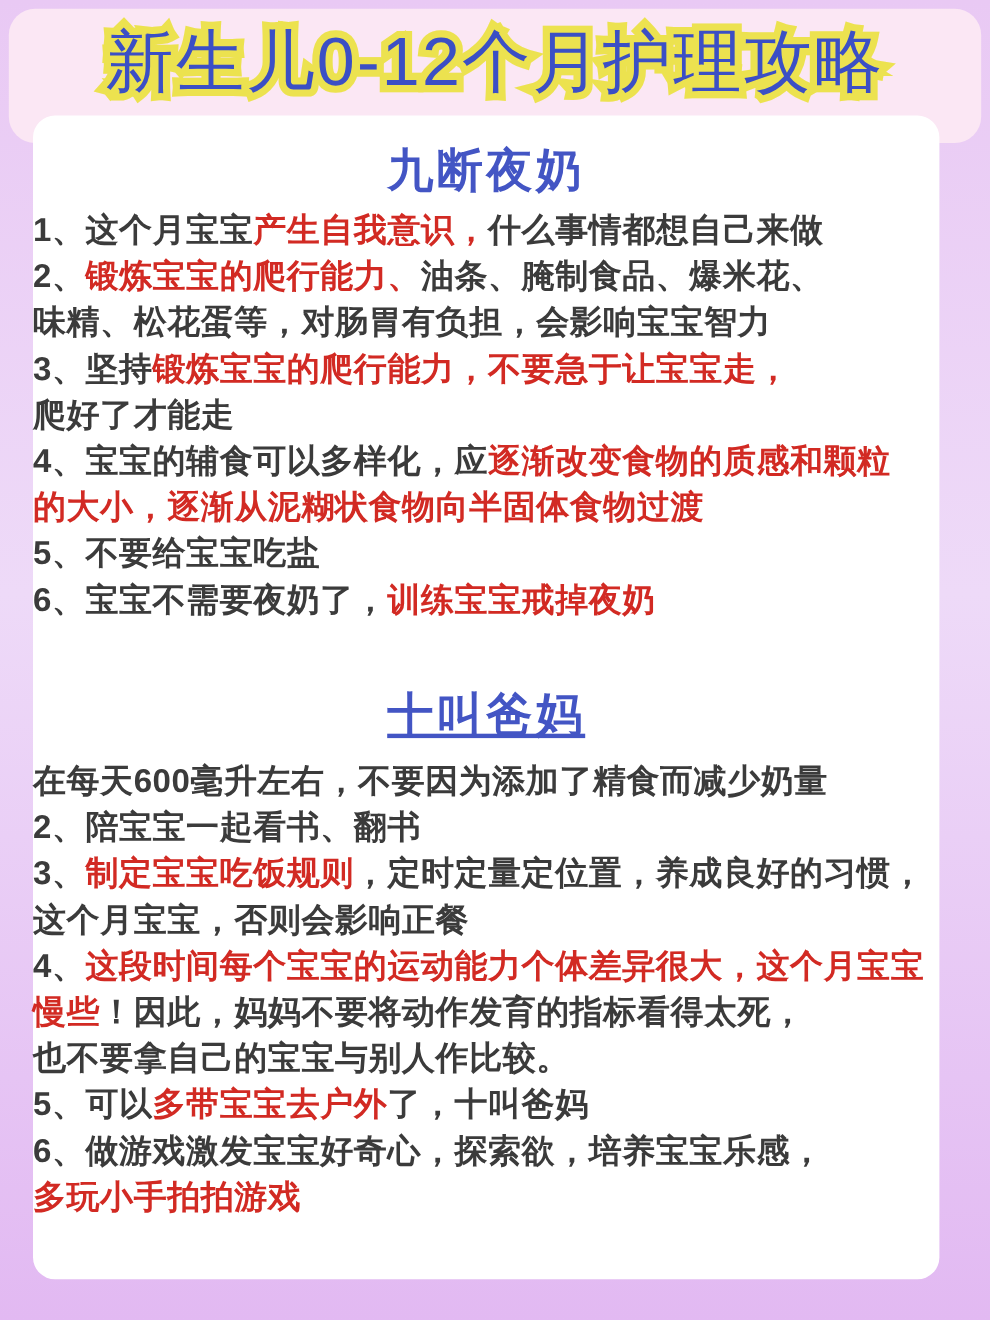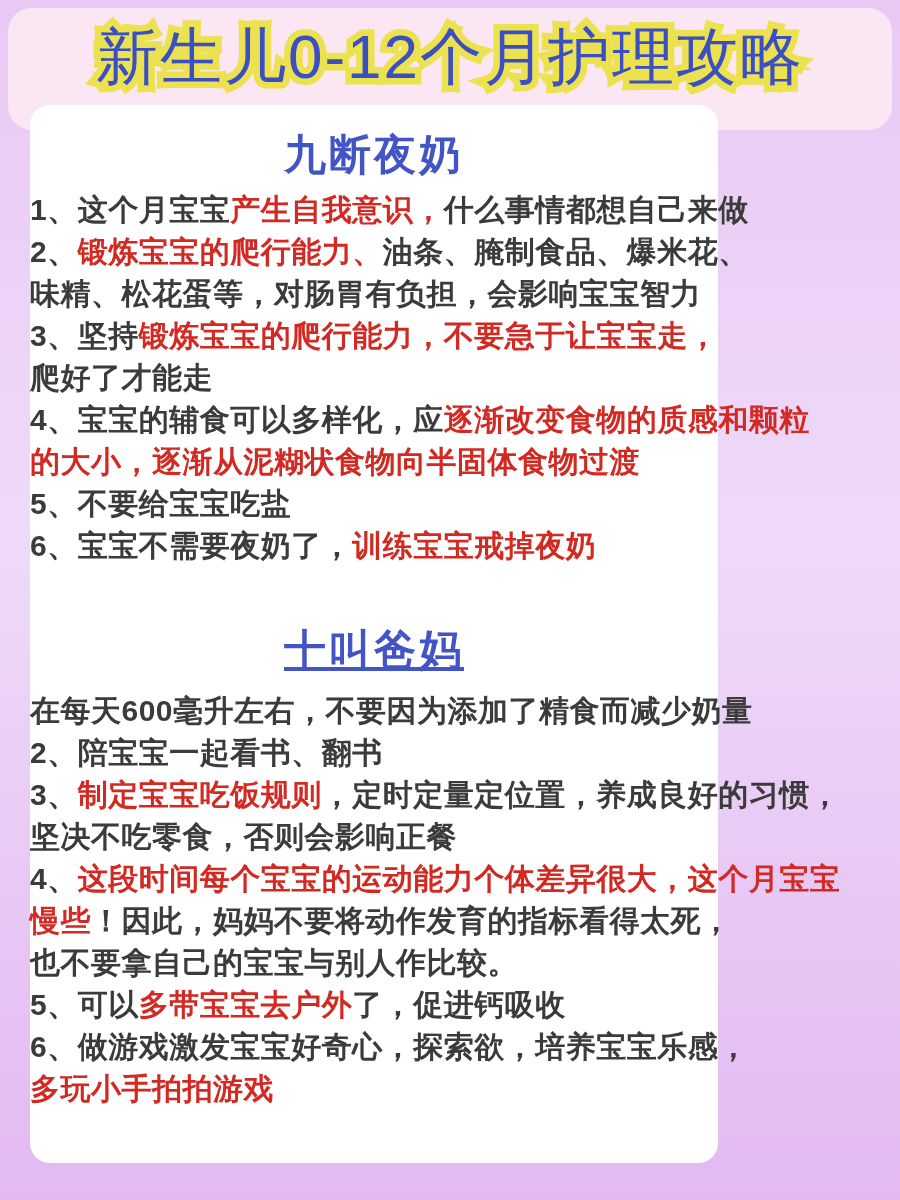--- a/index.html
+++ b/index.html
@@ -17,21 +17,21 @@
     font-size:62px;line-height:72px;font-weight:400;letter-spacing:2px;
     color:var(--title_blue);white-space:nowrap;
   }
   .title .stroke{
     position:absolute;left:0;top:13px;width:100%;text-align:center;
     color:var(--title_outline);
     -webkit-text-stroke:13px var(--title_outline);
   }
   .title .fill{position:relative;z-index:1;}
   .card{
-    position:absolute;left:30px;top:105px;width:688px;height:1058px;
+    position:absolute;left:30px;top:105px;width:824px;height:1058px;
     background:var(--card_bg);border-radius:20px;box-sizing:border-box;
   }
   .section-heading{
     margin:0;text-align:center;
     font-size:42px;line-height:46px;font-weight:bold;
     color:var(--heading_blue);letter-spacing:3px;
   }
   section[data-idx="0"] .section-heading{padding-top:27px;padding-bottom:11px;}
   section[data-idx="1"] .section-heading{padding-top:60px;padding-bottom:17px;text-decoration:underline;}
   .line{
@@ -66,24 +66,24 @@
           <div class="line"><span class="seg k">4、宝宝的辅食可以多样化，应</span><span class="seg red">逐渐改变食物的质感和颗粒</span></div>
           <div class="line"><span class="seg red">的大小，逐渐从泥糊状食物向半固体食物过渡</span></div>
           <div class="line"><span class="seg k">5、不要给宝宝吃盐</span></div>
           <div class="line"><span class="seg k">6、宝宝不需要夜奶了，</span><span class="seg red">训练宝宝戒掉夜奶</span></div>
         </section>
         <section data-idx="1">
           <h2 class="section-heading">十叫爸妈</h2>
           <div class="line"><span class="seg k">在每天600毫升左右，不要因为添加了精食而减少奶量</span></div>
           <div class="line"><span class="seg k">2、陪宝宝一起看书、翻书</span></div>
           <div class="line"><span class="seg k">3、</span><span class="seg red">制定宝宝吃饭规则</span><span class="seg k">，定时定量定位置，养成良好的习惯，</span></div>
-          <div class="line"><span class="seg k">坚决不吃零食，否则会影响正餐</span></div>
+          <div class="line"><span class="seg k">这个月宝宝，否则会影响正餐</span></div>
           <div class="line"><span class="seg k">4、</span><span class="seg red">这段时间每个宝宝的运动能力个体差异很大，这个月宝宝</span></div>
           <div class="line"><span class="seg red">慢些</span><span class="seg k">！因此，妈妈不要将动作发育的指标看得太死，</span></div>
           <div class="line"><span class="seg k">也不要拿自己的宝宝与别人作比较。</span></div>
-          <div class="line"><span class="seg k">5、可以</span><span class="seg red">多带宝宝去户外</span><span class="seg k">了，促进钙吸收</span></div>
+          <div class="line"><span class="seg k">5、可以</span><span class="seg red">多带宝宝去户外</span><span class="seg k">了，十叫爸妈</span></div>
           <div class="line"><span class="seg k">6、做游戏激发宝宝好奇心，探索欲，培养宝宝乐感，</span></div>
           <div class="line"><span class="seg red">多玩小手拍拍游戏</span></div>
         </section>
       </div>
   </div>
 
 </div>
 
 </body></html>

